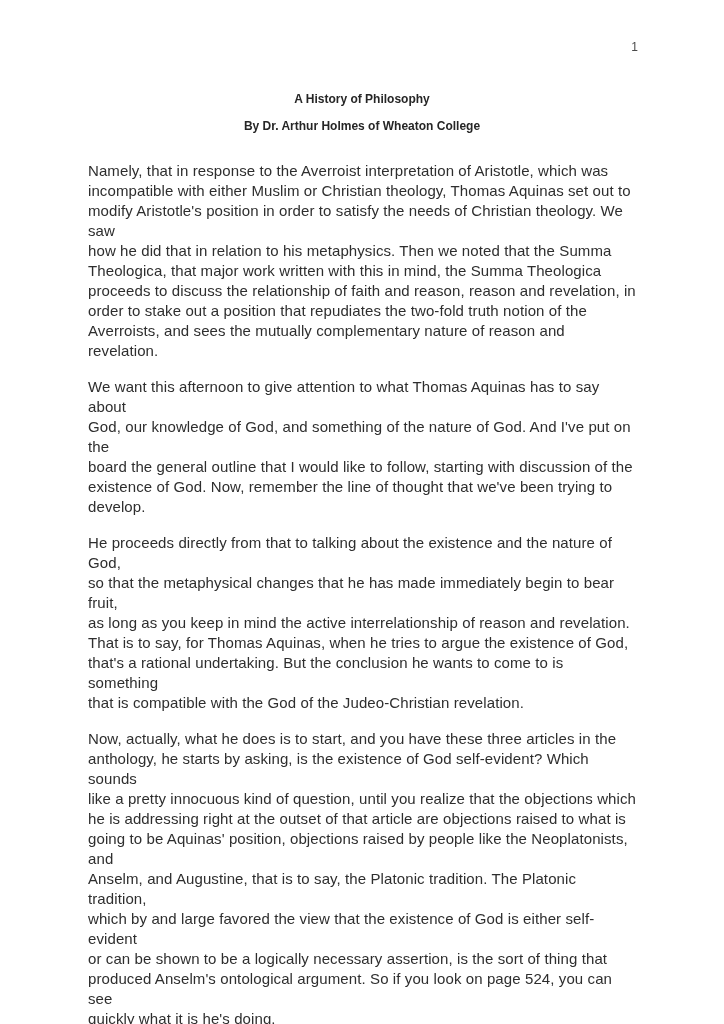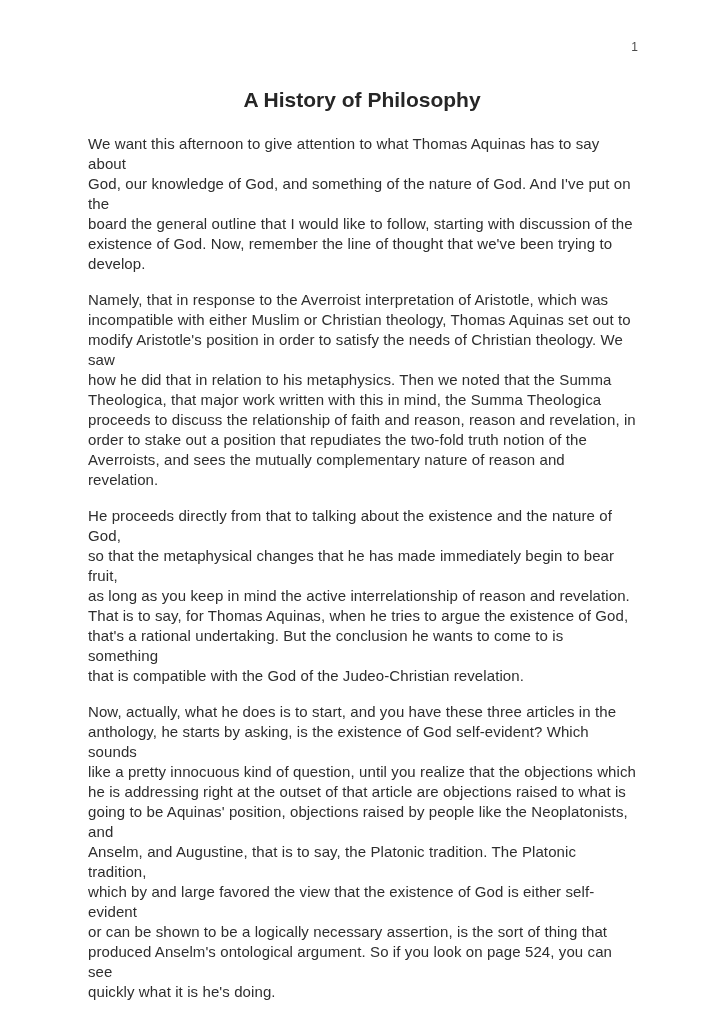--- a/index.html
+++ b/index.html
@@ -21,21 +21,21 @@
     position: absolute;
     top: 40px;
     right: 86px;
     font-size: 12px;
     color: #4a4a4a;
   }
   .title-block {
     padding-top: 86px;
     text-align: center;
     font-weight: 700;
-    font-size: 21px;
+    font-size: 12px;
     line-height: 27px;
     color: #262626;
   }
   .content {
     margin: 21px 88px 0 88px;
     font-size: 15px;
     line-height: 20px;
     color: #2e2e2e;
   }
   .content p {
@@ -46,36 +46,37 @@
 </style>
 </head>
 <body>
 
 <div class="page">
 
   <div class="page-number">1</div>
 
   <div class="title-block">
     <div>A History of Philosophy</div>
+    <div>By Dr. Arthur Holmes of Wheaton College</div>
   </div>
 
   <div class="content">
-    <p>We want this afternoon to give attention to what Thomas Aquinas has to say about
-God, our knowledge of God, and something of the nature of God. And I've put on the
-board the general outline that I would like to follow, starting with discussion of the
-existence of God. Now, remember the line of thought that we've been trying to
-develop.</p>
     <p>Namely, that in response to the Averroist interpretation of Aristotle, which was
 incompatible with either Muslim or Christian theology, Thomas Aquinas set out to
 modify Aristotle's position in order to satisfy the needs of Christian theology. We saw
 how he did that in relation to his metaphysics. Then we noted that the Summa
 Theologica, that major work written with this in mind, the Summa Theologica
 proceeds to discuss the relationship of faith and reason, reason and revelation, in
 order to stake out a position that repudiates the two-fold truth notion of the
 Averroists, and sees the mutually complementary nature of reason and revelation.</p>
+    <p>We want this afternoon to give attention to what Thomas Aquinas has to say about
+God, our knowledge of God, and something of the nature of God. And I've put on the
+board the general outline that I would like to follow, starting with discussion of the
+existence of God. Now, remember the line of thought that we've been trying to
+develop.</p>
     <p>He proceeds directly from that to talking about the existence and the nature of God,
 so that the metaphysical changes that he has made immediately begin to bear fruit,
 as long as you keep in mind the active interrelationship of reason and revelation.
 That is to say, for Thomas Aquinas, when he tries to argue the existence of God,
 that's a rational undertaking. But the conclusion he wants to come to is something
 that is compatible with the God of the Judeo-Christian revelation.</p>
     <p>Now, actually, what he does is to start, and you have these three articles in the
 anthology, he starts by asking, is the existence of God self-evident? Which sounds
 like a pretty innocuous kind of question, until you realize that the objections which
 he is addressing right at the outset of that article are objections raised to what is

